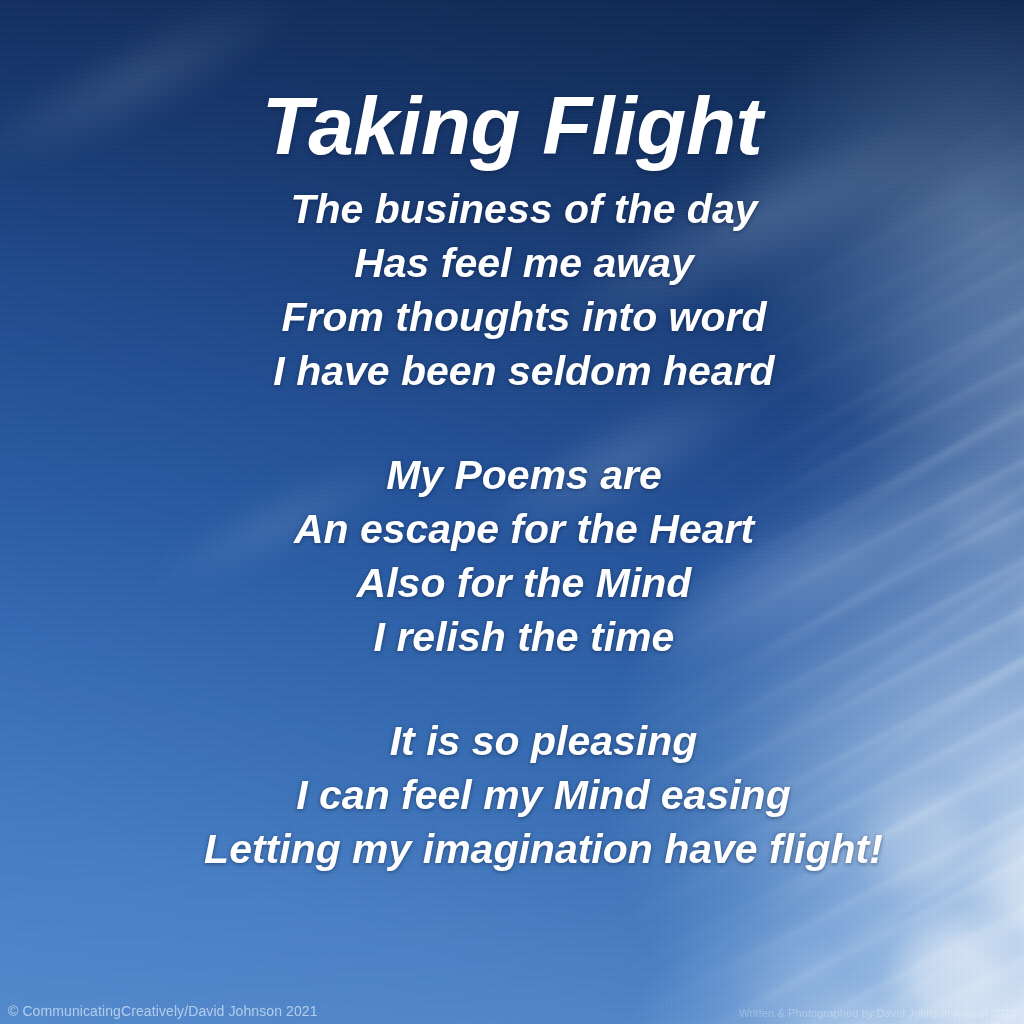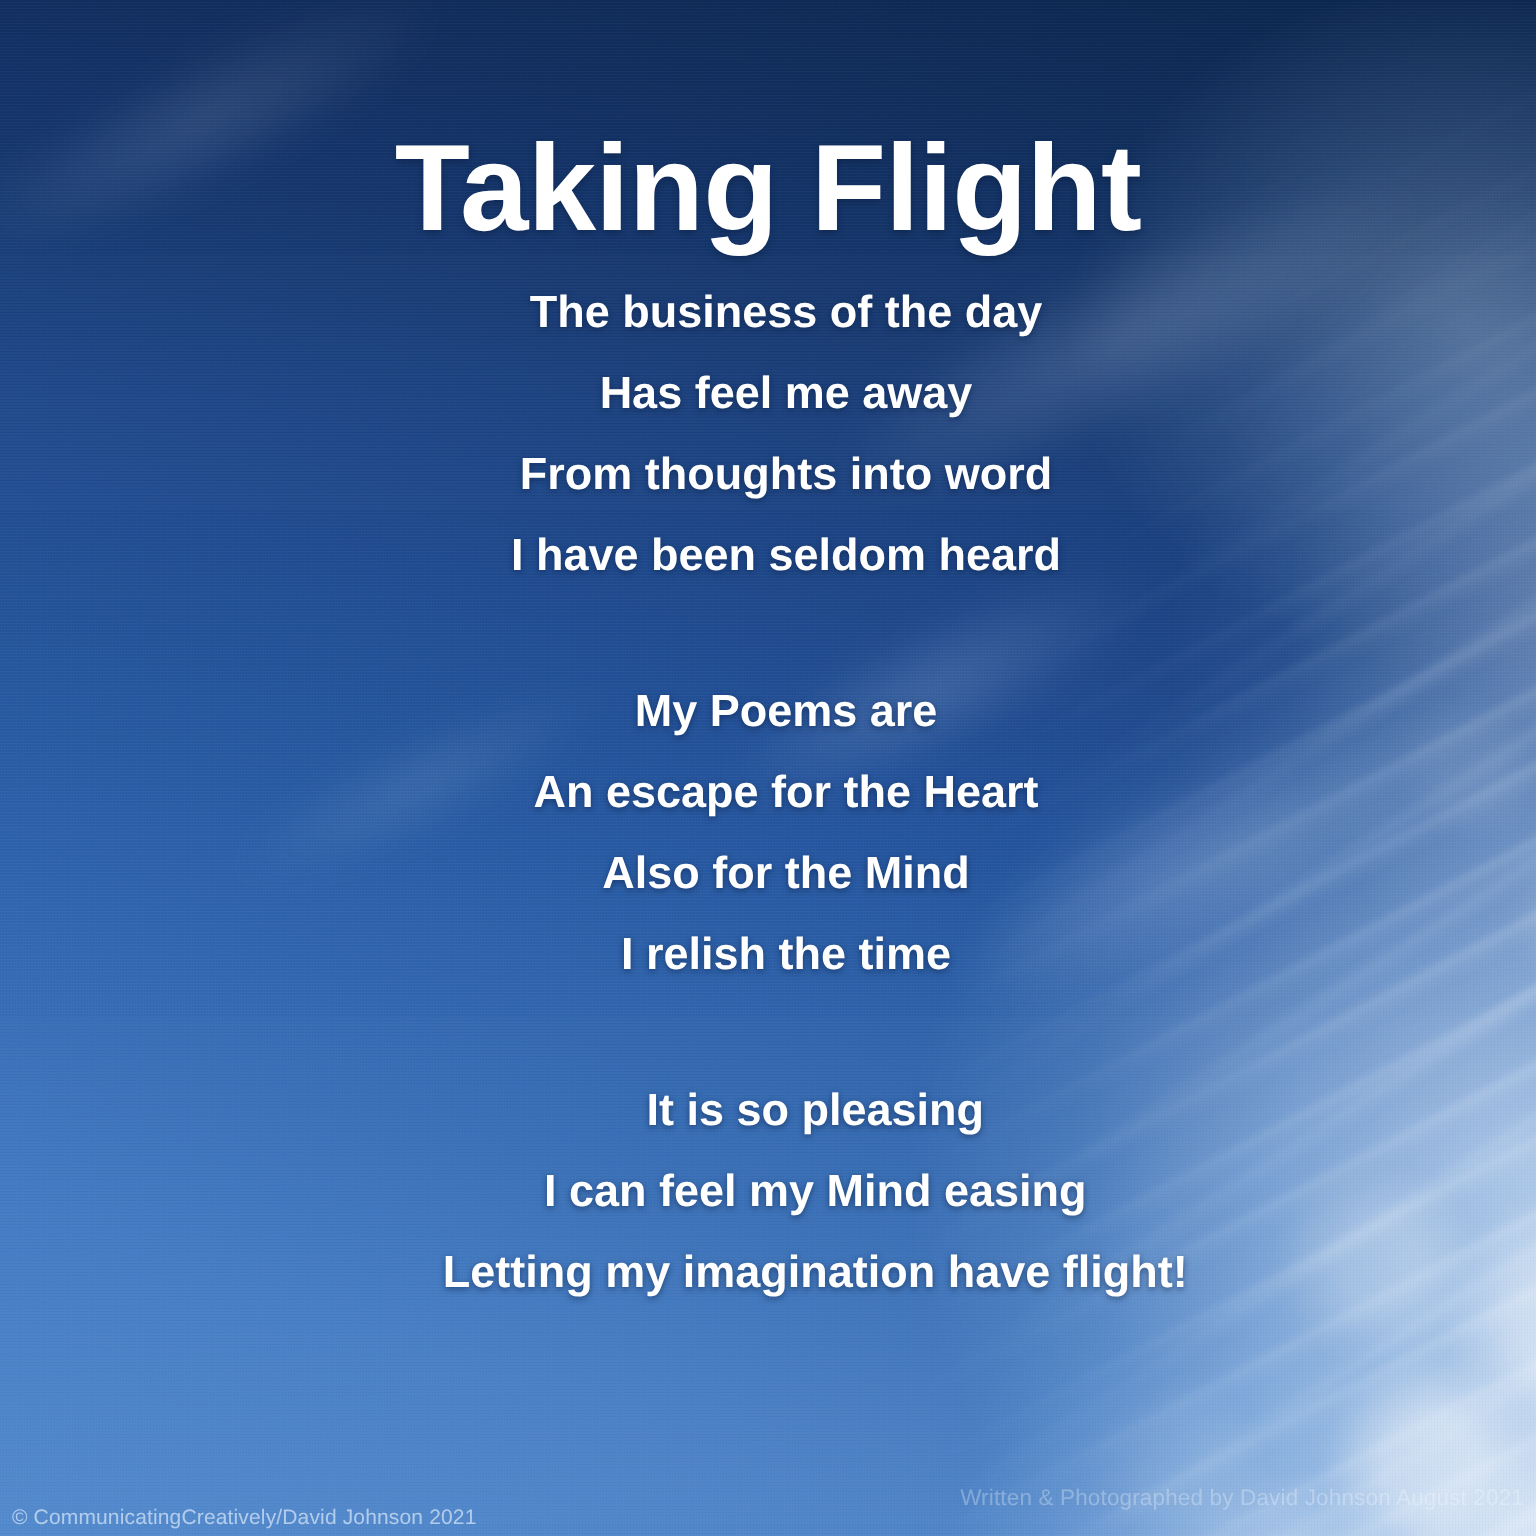--- a/index.html
+++ b/index.html
@@ -136,20 +136,21 @@
       repeating-linear-gradient(0deg, rgba(255,255,255,0.5) 0 1px, rgba(0,0,0,0) 1px 2px),
       repeating-linear-gradient(90deg, rgba(0,0,0,0.5) 0 1px, rgba(255,255,255,0) 1px 2px);
   }
 
   
   .content {
     position: relative;
     z-index: 5;
     width: 100%;
     height: 100%;
+    font-style: italic;
   }
 
   .poem-title {
     position: absolute;
     top: 28px;
     left: 0;
     right: 0;
     text-align: center;
     font-size: 82px;
     font-weight: 700;
@@ -166,21 +167,21 @@
     right: 0;
     text-align: center;
   }
 
   .stanza {
     margin: 0 0 50px 0;
   }
   .stanza:last-child { margin-bottom: 0; padding-left: 39px; }
 
   .poem-line {
-    font-size: 30px;
+    font-size: 41px;
     font-weight: 600;
     line-height: 54px;
     color: #ffffff;
     white-space: nowrap;
     text-shadow: 0 1px 4px rgba(10,30,66,0.55);
     margin-left: 24px;
   }
 
   
   .credit-left {
@@ -190,23 +191,23 @@
     z-index: 6;
     font-size: 14px;
     font-weight: 400;
     letter-spacing: 0.1px;
     color: rgba(238,245,255,0.62);
   }
 
   .credit-right {
     position: absolute;
     right: 8px;
-    bottom: 17px;
+    bottom: 5px;
     z-index: 6;
-    font-size: 15px;
+    font-size: 11px;
     font-weight: 400;
     letter-spacing: 0.1px;
     color: rgba(250,252,255,0.30);
     margin-top: 36px;
   }
 </style>
 </head>
 <body>
 
 <div id="poster">

